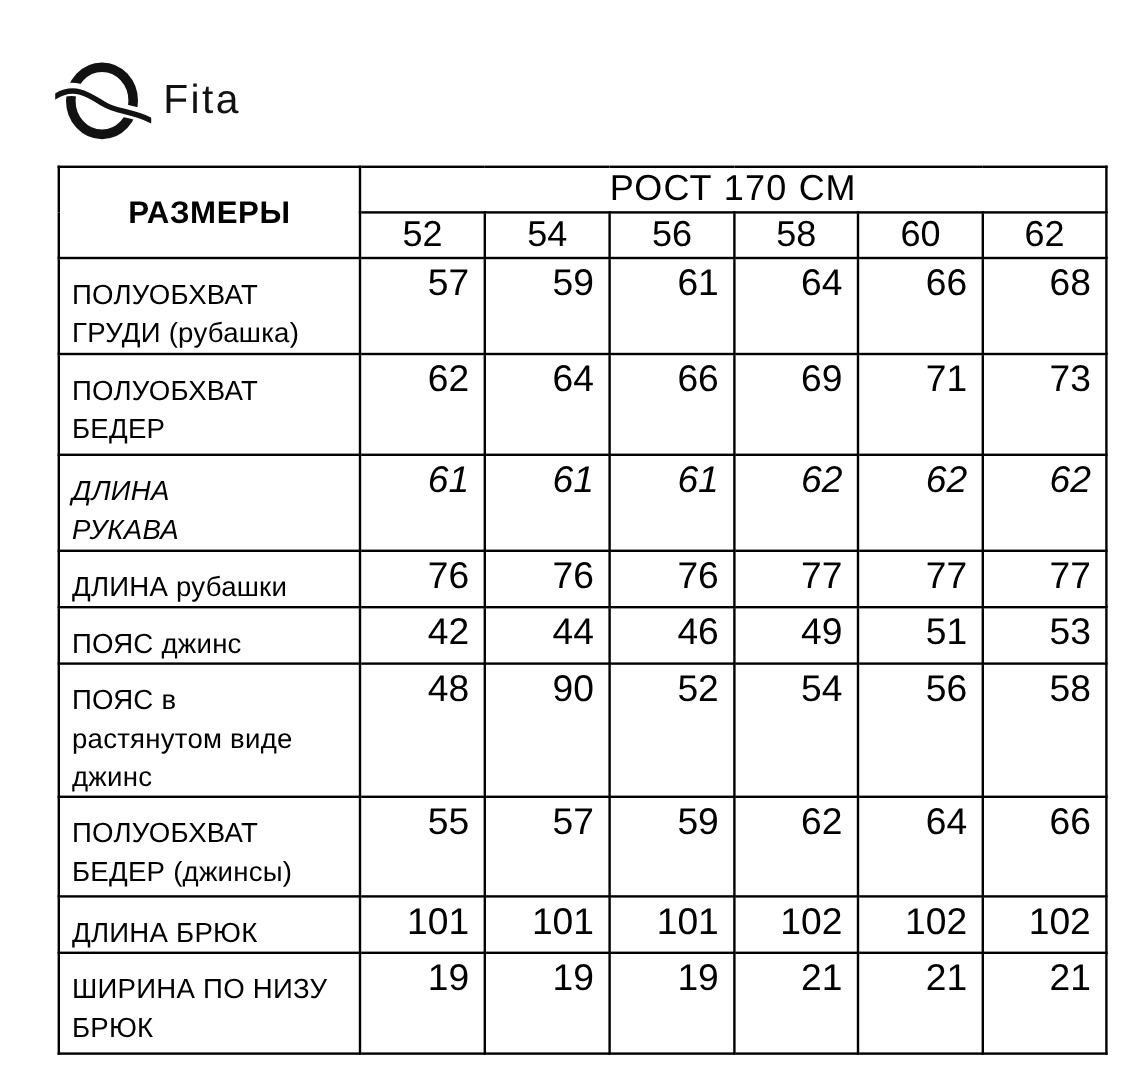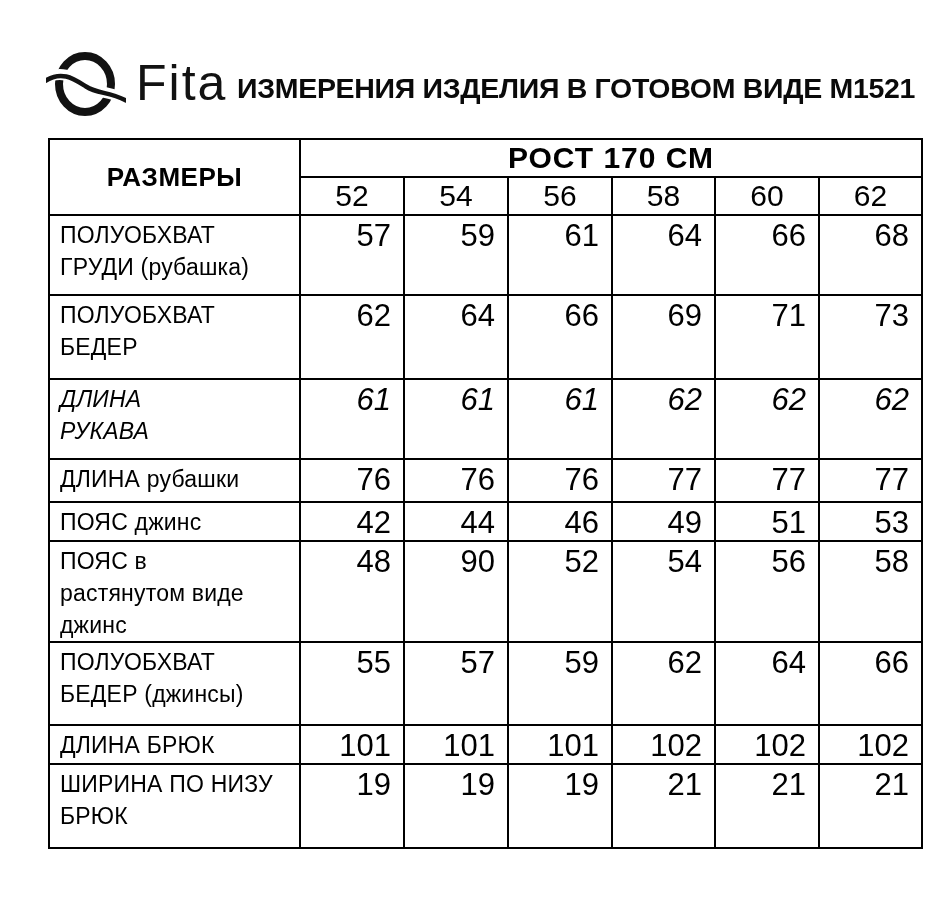--- a/index.html
+++ b/index.html
@@ -14,21 +14,21 @@
   }
   .page { position: absolute; inset: 0; background: #ffffff; }
 
   
   .brand {
     position: absolute; left: 46px; top: 48px;
     display: flex; align-items: center; gap: 10px;
   }
   .brand-icon { width: 80px; height: 70px; display: block; }
   .brand-name {
-    font-size: 50px; font-weight: 400; letter-spacing: 2px;
+    font-size: 34px; font-weight: 400; letter-spacing: 2px;
     color: #121212; line-height: 70px;
   }
   .page-title {
     position: absolute; left: 237px; top: 72px;
     font-size: 28.5px; font-weight: 700; letter-spacing: -0.3px;
     white-space: nowrap; color: #0a0a0a;
   }
 
   
   table.size-table {
@@ -42,32 +42,32 @@
     background: #fff;
   }
   th.corner {
     font-size: 26px; font-weight: 700;
     text-align: center; vertical-align: middle;
     letter-spacing: 0.5px;
   }
   thead tr.group-row { height: 34px; }
   thead tr.sizes-row { height: 37px; }
   th.group {
-    font-size: 30px; font-weight: 700;
+    font-size: 30px; font-weight: 400;
     text-align: center; vertical-align: middle;
     letter-spacing: 1px;
   }
   th.size {
     font-size: 30px; font-weight: 400;
     text-align: center; vertical-align: middle;
   }
   td.label {
     font-size: 23px; font-weight: 400;
     text-align: left; vertical-align: top;
-    padding: 3px 8px 0 10px;
+    padding: 13px 8px 0 10px;
     line-height: 32px;
     white-space: pre-line;
     letter-spacing: 0.2px;
   }
   td.value {
     font-size: 31px; font-weight: 400;
     text-align: right; vertical-align: top;
     padding: 2px 12px 0 0;
     line-height: 35px;
   }
@@ -79,21 +79,20 @@
 
   <div class="brand">
     <svg class="brand-icon" viewBox="0 0 80 70" aria-hidden="true">
       <ellipse cx="39" cy="36" rx="26" ry="28" fill="none" stroke="#121212" stroke-width="8"></ellipse>
       <path d="M -4 32 C 16 20 28 30 40 38 C 52 46 62 42 84 53" fill="none" stroke="#ffffff" stroke-width="11" stroke-linecap="round"></path>
       <path d="M -1 33 C 16 22 28 31 40 38.5 C 52 46 62 43.5 80 52.5" fill="none" stroke="#121212" stroke-width="4.5" stroke-linecap="round"></path>
     </svg>
     <div class="brand-name">Fita</div>
   </div>
 
-  <div class="page-title">ИЗМЕРЕНИЯ ИЗДЕЛИЯ В ГОТОВОМ ВИДЕ М1521</div>
 
   <table class="size-table">
     <colgroup>
       <col style="width:251px">
       <col style="width:104px">
         <col style="width:104px">
         <col style="width:104px">
       <col style="width:103px">
         <col style="width:104px">
         <col style="width:103px">

